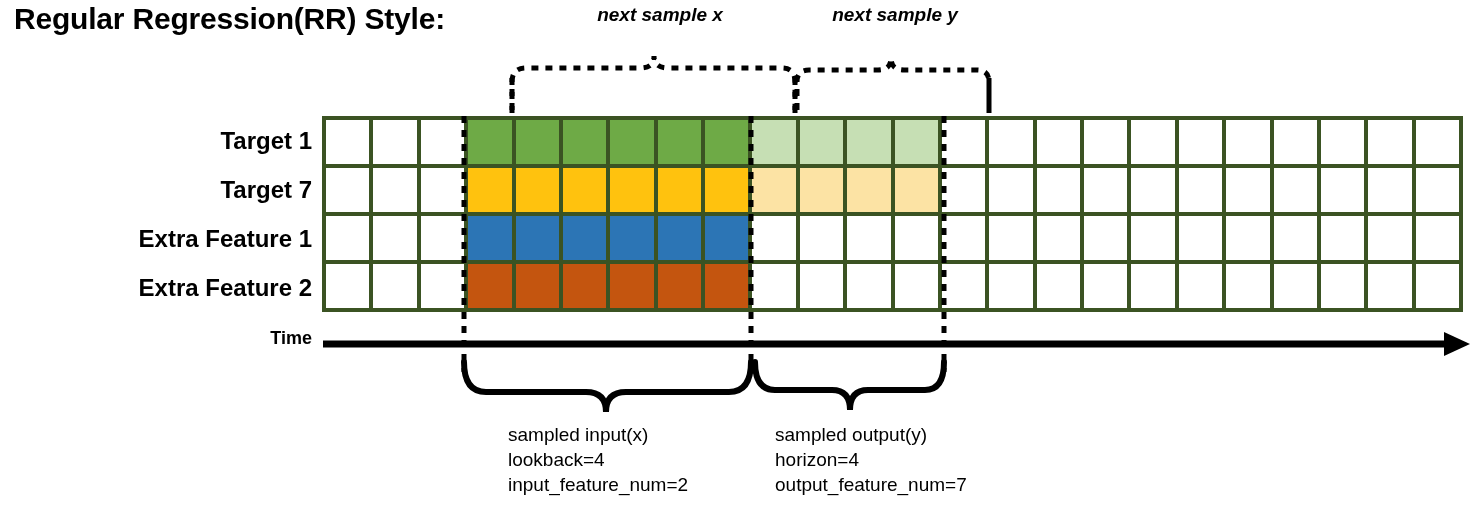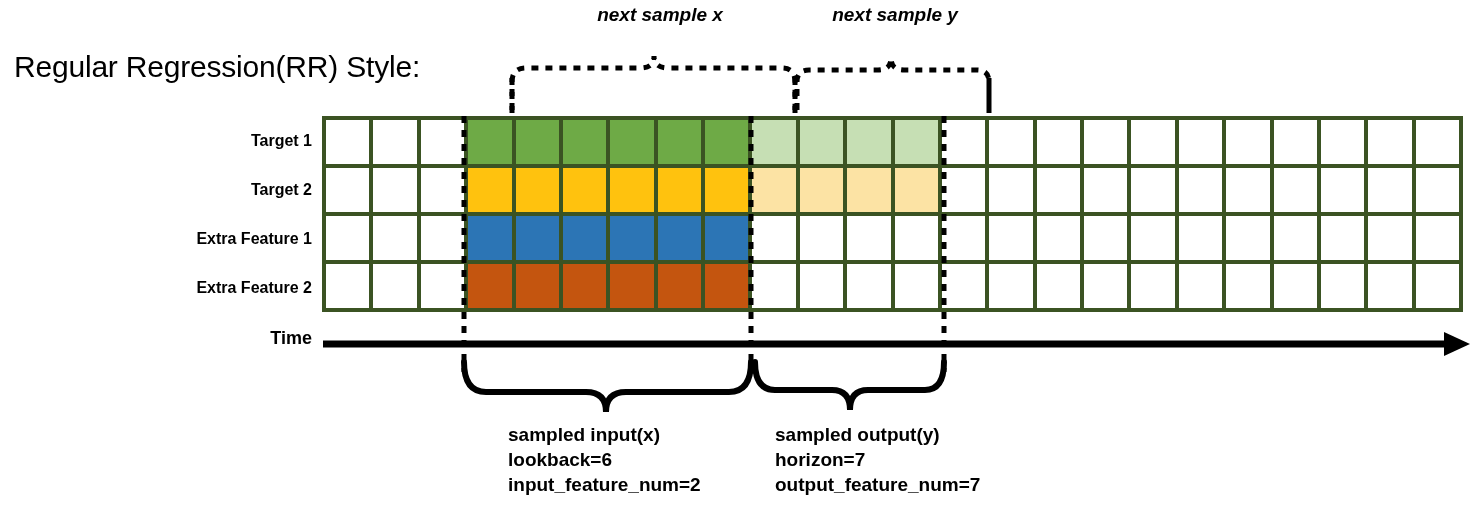--- a/index.html
+++ b/index.html
@@ -20,42 +20,41 @@
     width: 1476px;
     height: 516px;
   }
   .abs { position: absolute; }
 
   
   #title {
     left: 14px;
     top: 2px;
     font-size: 30px;
-    font-weight: 400;
+    font-weight: 700;
     color: #000;
     letter-spacing: -0.2px;
     white-space: nowrap;
-    margin-top: 48px;
   }
 
   
   .top-note {
     font-size: 19px;
     font-style: italic;
     font-weight: 600;
     color: #000;
     white-space: nowrap;
     text-align: center;
   }
   #note-x { left: 585px; top: 4px; width: 150px; }
   #note-y { left: 820px; top: 4px; width: 150px; }
 
   
   .row-label {
-    font-size: 16px;
+    font-size: 24px;
     font-weight: 700;
     color: #000;
     white-space: nowrap;
     text-align: right;
     width: 260px;
     left: 52px;
     height: 49px;
     line-height: 49px;
   }
 
@@ -104,40 +103,40 @@
   #overlay {
     left: 0; top: 0;
     width: 1476px;
     height: 516px;
     pointer-events: none;
   }
 
   
   .caption {
     font-size: 19px;
-    font-weight: 700;
+    font-weight: 400;
     color: #000;
     line-height: 25px;
     white-space: nowrap;
   }
   #cap-input  { left: 508px; top: 422px; }
   #cap-output { left: 775px; top: 422px; }
 </style>
 </head>
 <body>
 
 <div id="stage">
 
   <div class="abs" id="title">Regular Regression(RR) Style:</div>
 
   <div class="abs top-note" id="note-y">next sample y</div>
   <div class="abs top-note" id="note-x">next sample x</div>
 
   <div class="abs row-label" style="top:116px">Target 1</div>
-  <div class="abs row-label" style="top:165px">Target 2</div>
+  <div class="abs row-label" style="top:165px">Target 7</div>
   <div class="abs row-label" style="top:214px">Extra Feature 1</div>
   <div class="abs row-label" style="top:263px">Extra Feature 2</div>
 
   <div class="abs" id="grid" style="grid-template-columns: repeat(24, 1fr); background: rgb(59, 83, 35);">
       <div class="cell c-empty"></div>
       <div class="cell c-empty"></div>
       <div class="cell c-empty"></div>
       <div class="cell c-green"></div>
       <div class="cell c-green"></div>
       <div class="cell c-green"></div>
@@ -265,22 +264,22 @@
       <path d="M464,362 Q464,392 486,392 L586,392 Q606,392 606,412 Q606,392 626,392 L729,392 Q751,392 751,362"></path>
     </g>
 
     <g stroke="#000" stroke-width="6" fill="none" stroke-linecap="round">
       <path d="M755,362 Q755,390 775,390 L832,390 Q850,390 850,410 Q850,390 868,390 L925,390 Q944,390 944,362"></path>
     </g>
   </svg>
 
   <div class="abs caption" id="cap-input">
     <div>sampled input(x)</div>
-    <div>lookback=6</div>
+    <div>lookback=4</div>
     <div>input_feature_num=2</div>
   </div>
   <div class="abs caption" id="cap-output">
     <div>sampled output(y)</div>
-    <div>horizon=7</div>
+    <div>horizon=4</div>
     <div>output_feature_num=7</div>
   </div>
 
 </div>
 
 </body></html>

